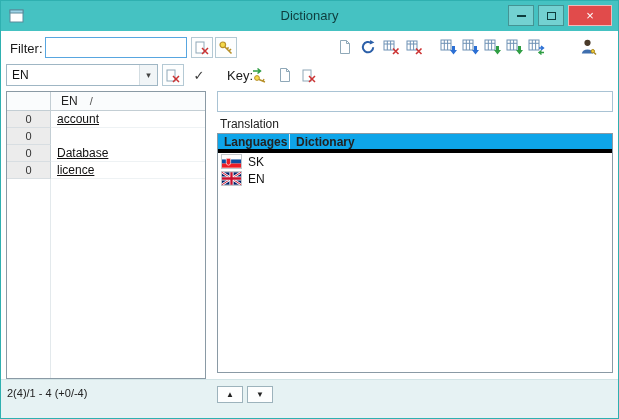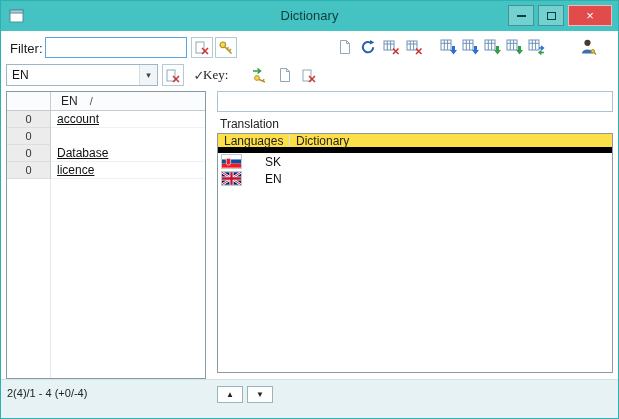--- a/index.html
+++ b/index.html
@@ -50,28 +50,28 @@
               display:flex; align-items:center; justify-content:center; font-size:11px; color:#333; }
   .row-term { flex:1; display:flex; align-items:center; padding-left:6px; font-size:12px; color:#111;
               border-bottom:1px solid #eef2f4;text-decoration:underline; }
   .grid-fill { flex:1; display:flex; }
   .fill-left { width:44px; border-right:1px solid #e3e9ec; }
   .fill-right { flex:1; }
   
   .trans-label { position:absolute; left:219px; top:86px; font-size:12px; color:#222; }
   .trans-table { position:absolute; left:216px; top:102px; width:396px; height:240px;
                  border:1px solid #8a9aa5; background:#fff; display:flex; flex-direction:column; }
-  .trans-header { height:19px; display:flex; border-bottom:6px solid #000000; background:#fde047; flex:0 0 auto; }
+  .trans-header { height:19px; display:flex; border-bottom:4px solid #000000; background:#0ea5e9; flex:0 0 auto;font-weight:bold; }
   .th-lang { width:72px; display:flex; align-items:center; padding-left:6px; border-right:1px solid #dbe3e7;
              font-size:12px; color:#222; }
   .th-translate { flex:1; display:flex; align-items:center; padding-left:6px; font-size:12px; color:#222; }
   .trans-row { height:17px; display:flex; align-items:center; flex:0 0 auto; }
   .flag { width:19px; height:13px; margin-left:4px; flex:0 0 auto; }
   .flag svg { display:block; width:19px; height:13px; outline:1px solid rgba(120,130,140,.45); }
-  .lang-code { margin-left:24px; font-size:12px; color:#111; width:40px; }
+  .lang-code { margin-left:7px; font-size:12px; color:#111; width:40px; }
   .trans-cell { flex:1; align-self:stretch; }
   
   .footer { position:absolute; left:0; right:0; bottom:0; height:39px; background:#e6f2f3; border-top:1px solid #d2e4e6; }
   .status { position:absolute; left:6px; top:356px; font-size:11px; color:#222; }
   .nav-btn { position:absolute; width:26px; height:17px; border:1px solid #9db3bc; background:#fdfefe;
              display:flex; align-items:center; justify-content:center; font-size:8px; color:#222; padding:0; cursor:default; }
   .cancel-btn { position:absolute; left:519px; top:352px; width:93px; height:26px;
                 background:linear-gradient(#f6f6f6,#e7e7e7); border:1px solid #a9adb0;
                 font-size:12px; color:#1a1a1a; cursor:default; }
 </style>
@@ -223,21 +223,21 @@
         <svg width="15" height="15" viewBox="0 0 15 15">
           <rect x="1" y="2" width="8" height="11" fill="#fff" stroke="#8fa8b8"></rect>
           <path d="M7 8 l6 6 M13 8 l-6 6" stroke="#cc3333" stroke-width="1.5"></path>
         </svg>
       </span>
     </button>
     <button class="btn-flat" style="left:188px; top:34px; width:20px; height:20px;">
       <span class="check-glyph">✓</span>
     </button>
 
-    <span class="lbl" style="left:202px; top:33px;font-family:Liberation Serif, serif;">Key:</span>
+    <span class="lbl" style="left:226px; top:33px;">Key:</span>
     <button class="btn-flat" style="left:249px; top:33px;">
       <span class="ic">
         <svg width="18" height="16" viewBox="0 0 18 16">
           <path d="M1 4 h7 M5.5 1.5 l3 2.5 l-3 2.5" stroke="#2f9e44" stroke-width="1.5" fill="none"></path>
           <circle cx="5" cy="11" r="2.4" fill="#f5d94a" stroke="#b8912a"></circle>
           <path d="M7 12.5 l6 2.5 M11 13.8 l1 -1.8" stroke="#b8912a" stroke-width="1.4" fill="none"></path>
         </svg>
       </span>
     </button>
     <button class="btn-flat" style="left:273px; top:33px;">

